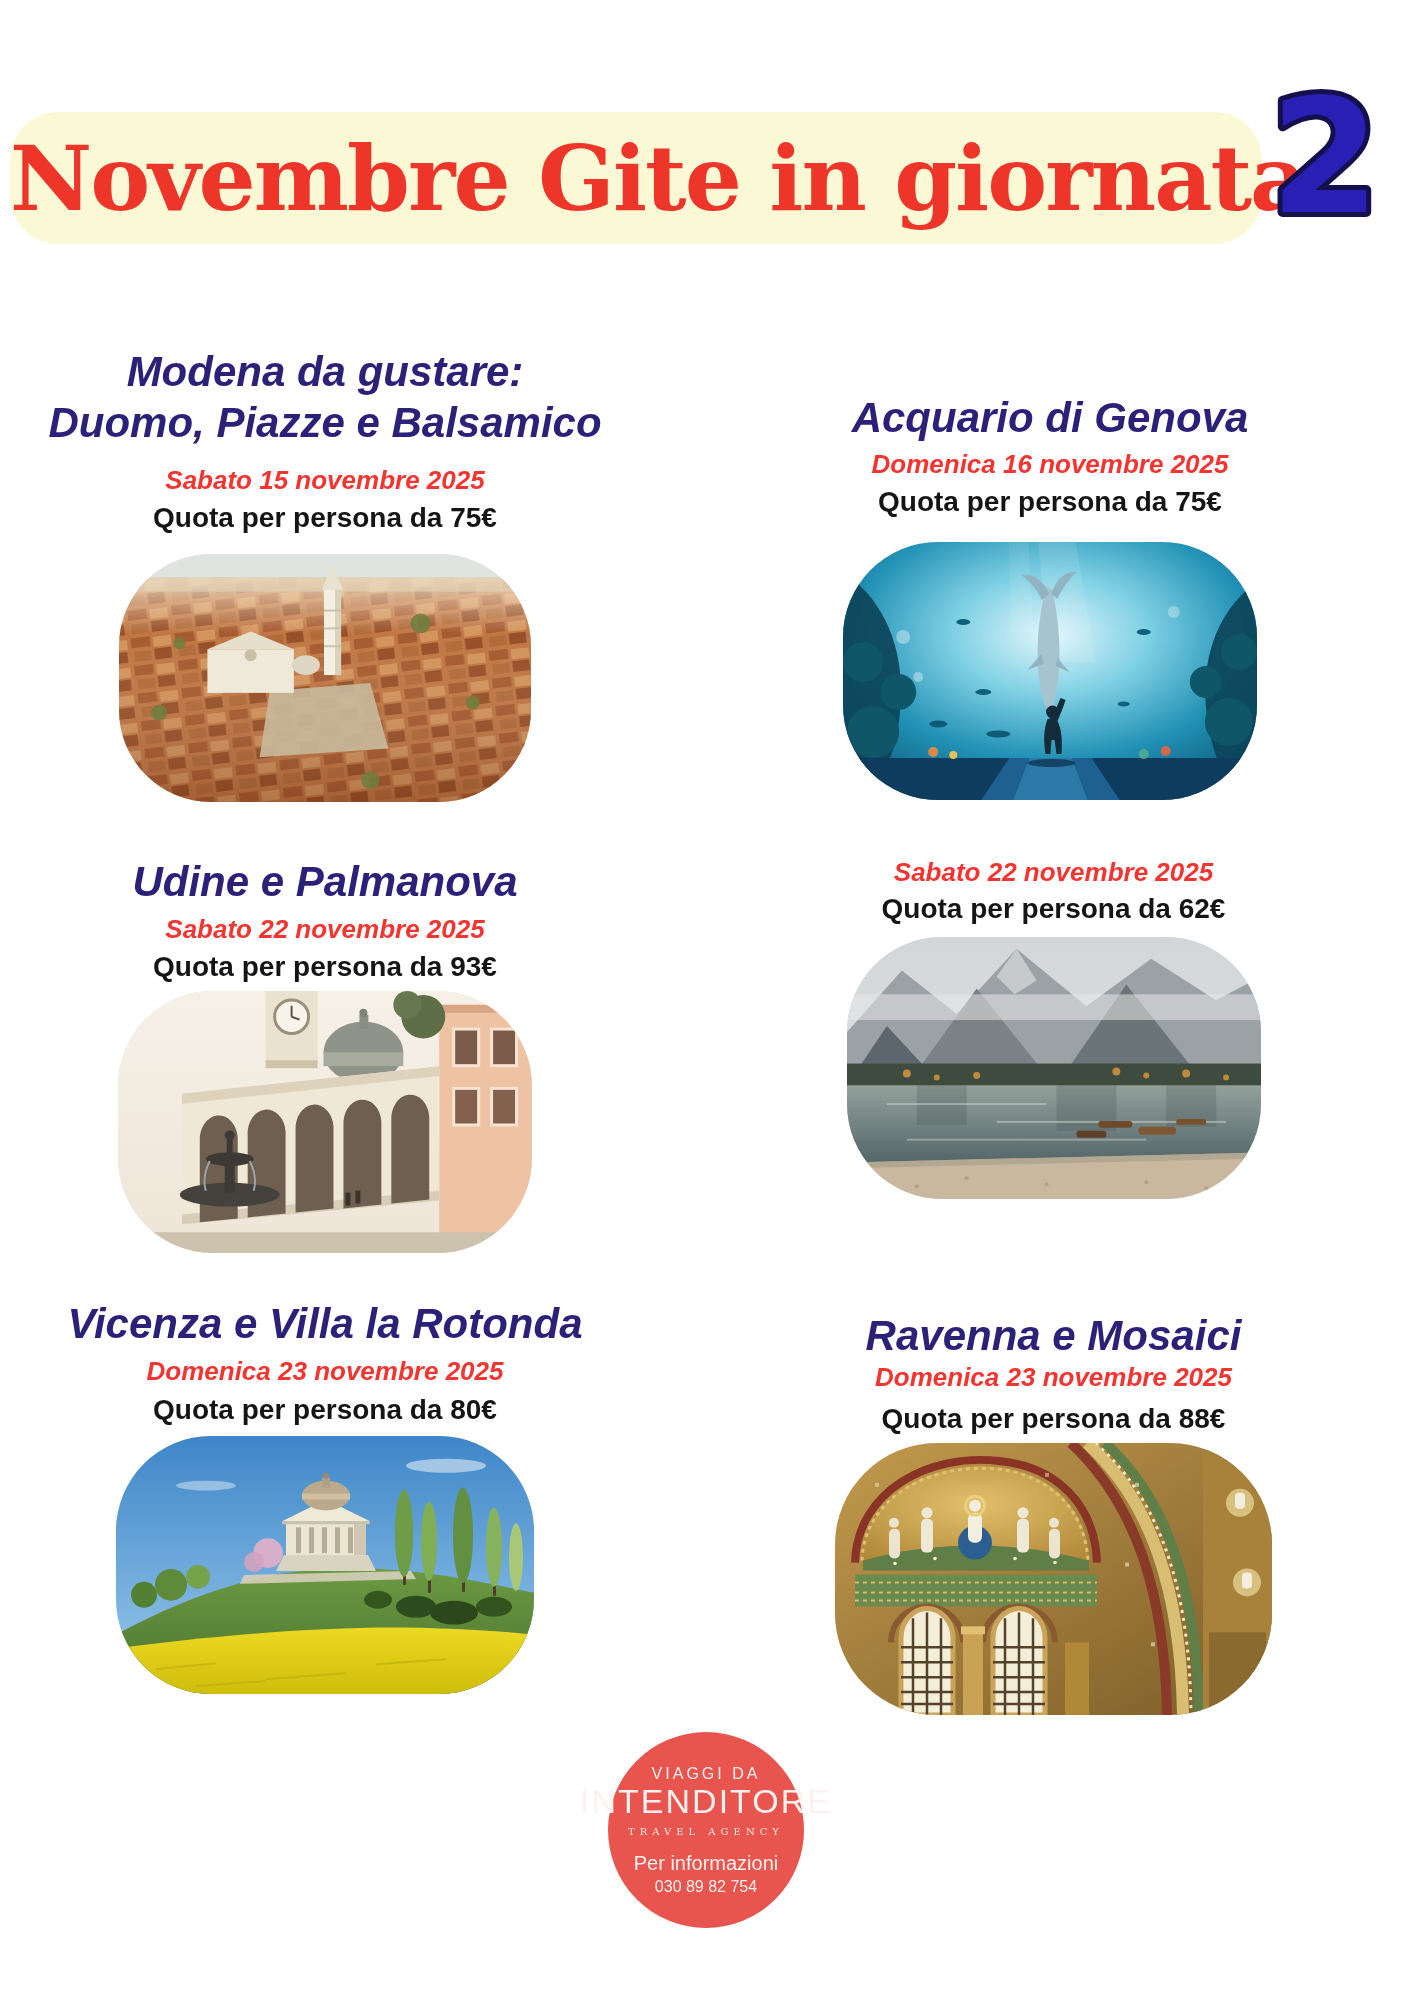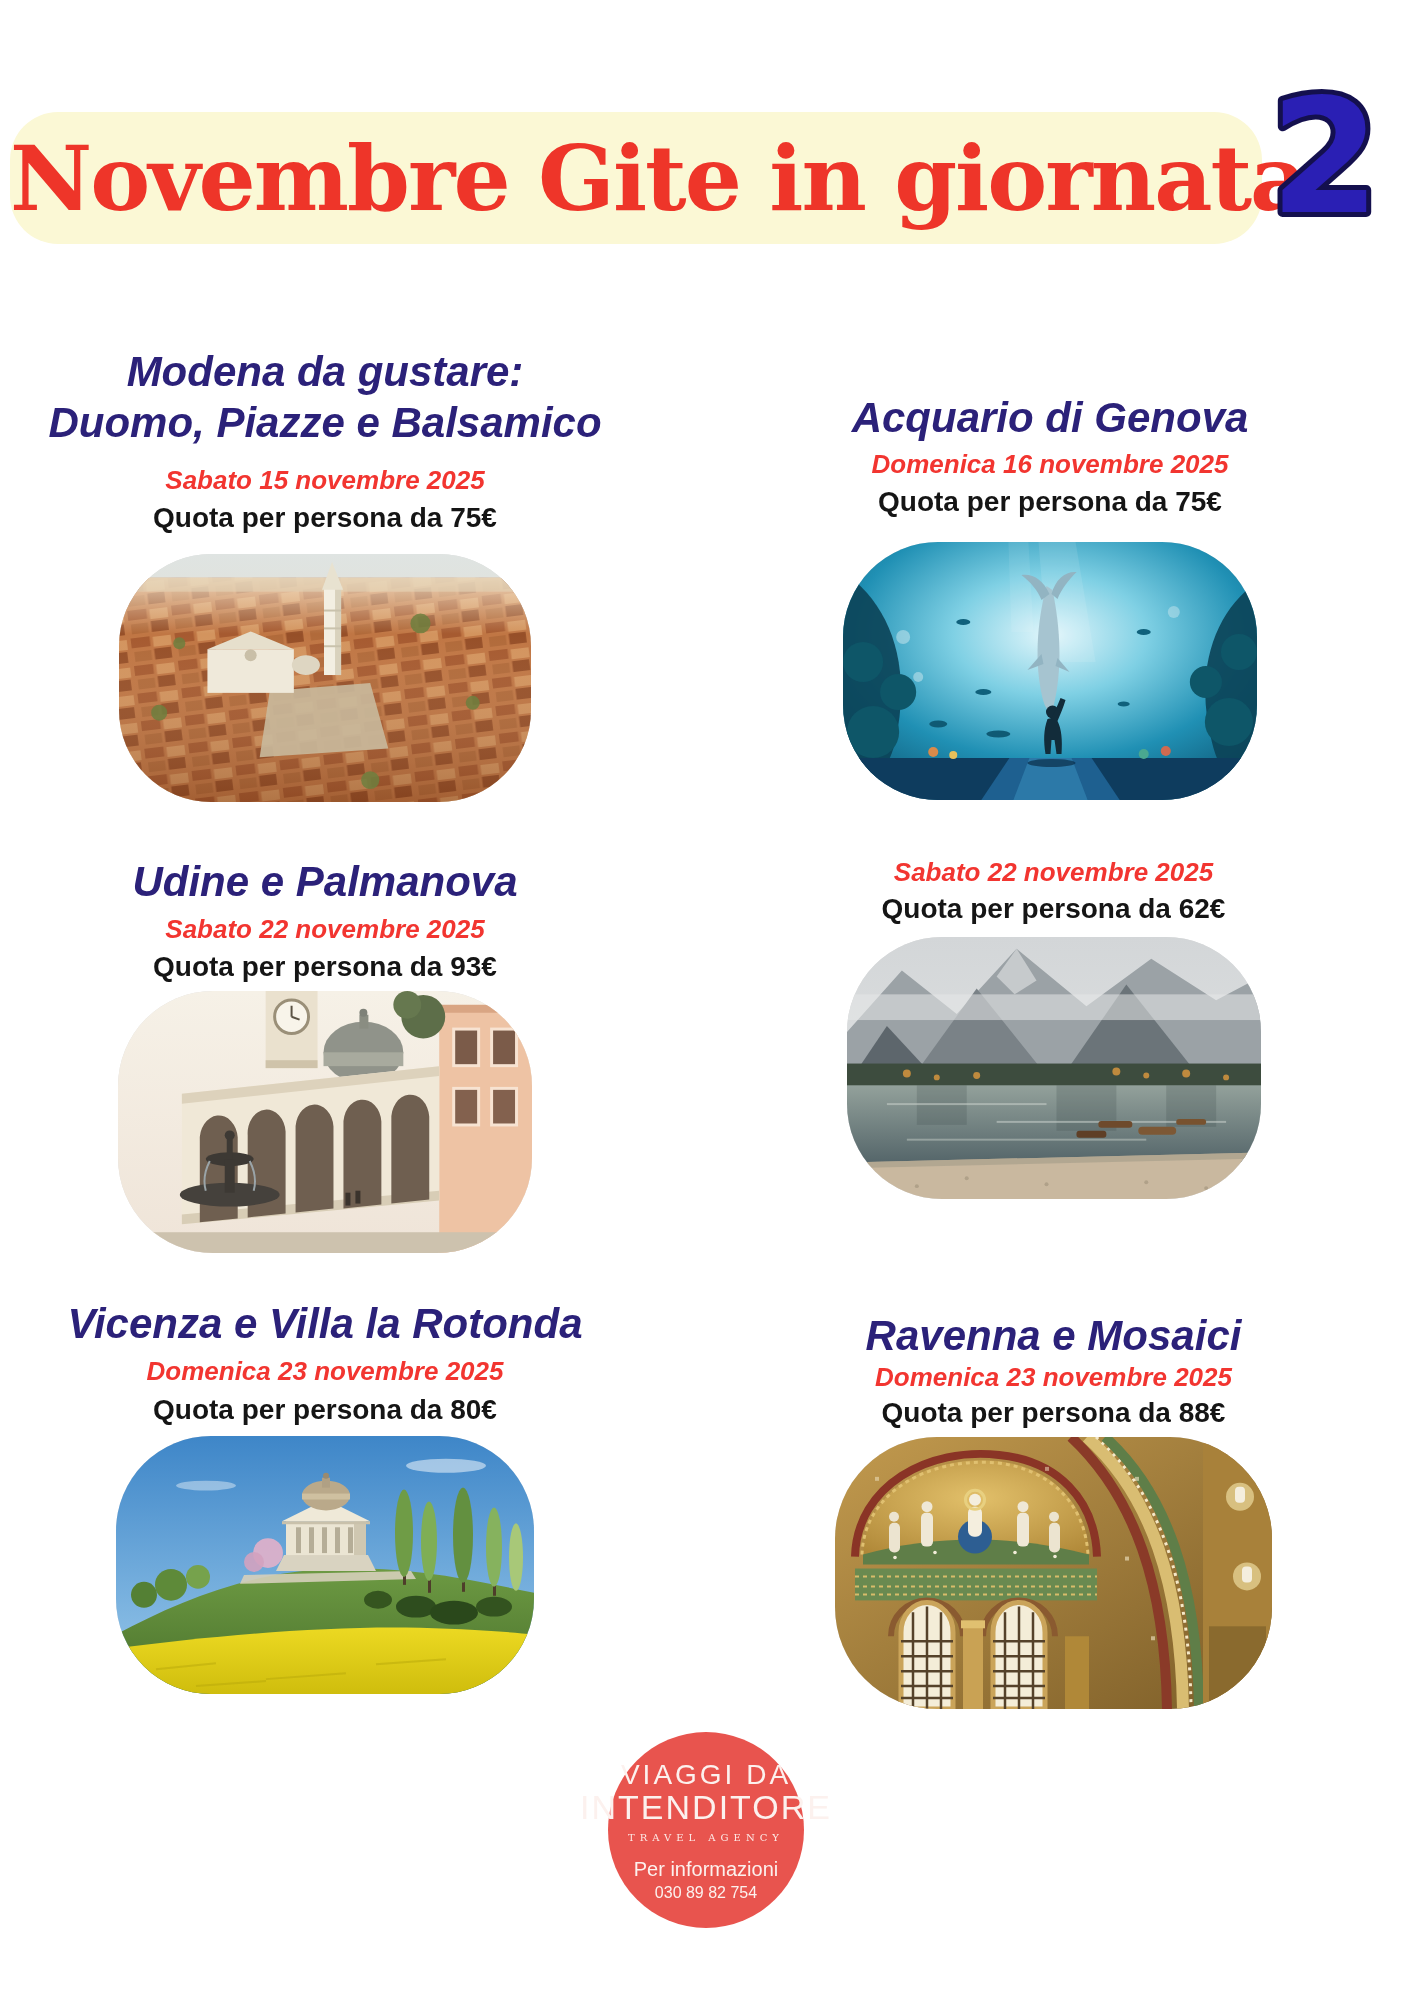--- a/index.html
+++ b/index.html
@@ -26,27 +26,27 @@
   .c2 .photo{width:414px;height:258px;border-radius:95px;margin-top:24px}
   .c3{left:45px;top:856px;width:560px;}
   .c3 .photo{width:414px;height:262px;border-radius:95px;margin-top:8px}
   .c4{left:766px;top:848px;width:575px;}  .c4 .date{margin-top:8px}
   .c4 .price{margin-top:4px}
   .c4 .photo{width:414px;height:262px;border-radius:95px;margin-top:12px}
   .c5{left:45px;top:1298px;width:560px;}
   .c5 .price{margin-top:6px}
   .c5 .photo{width:418px;height:258px;border-radius:95px;margin-top:10px}
   .c6{left:766px;top:1310px;width:575px;} .c6 .date{margin-top:0}
-  .c6 .price{margin-top:3px}
+  .c6 .price{margin-top:9px}
   .c6 .photo{width:437px;height:272px;border-radius:102px;margin-top:8px}
   
   .logo{position:absolute;left:608px;top:1732px;width:196px;height:196px;border-radius:50%;
         background:#e8544e;color:#fcf1ee;display:flex;flex-direction:column;
         align-items:center;justify-content:center;text-align:center;padding-top:2px;box-sizing:border-box;}
-  .logo-l1{font-size:28px;letter-spacing:3px;font-weight:400;line-height:1.05;}
+  .logo-l1{font-size:16px;letter-spacing:3px;font-weight:400;line-height:1.05;}
   .logo-l2{font-size:34px;letter-spacing:2px;font-weight:400;line-height:1.1;}
   .logo-tag{font-family:"DejaVu Serif",serif;font-size:10px;letter-spacing:5px;margin-top:6px;
         color:rgba(255,246,243,.92);}
   .logo-info{font-size:20px;margin-top:14px;line-height:1.2;}
   .logo-phone{font-size:16px;margin-top:2px;line-height:1.2;}
 </style>
 </head>
 <body>
 
 <div class="page">

